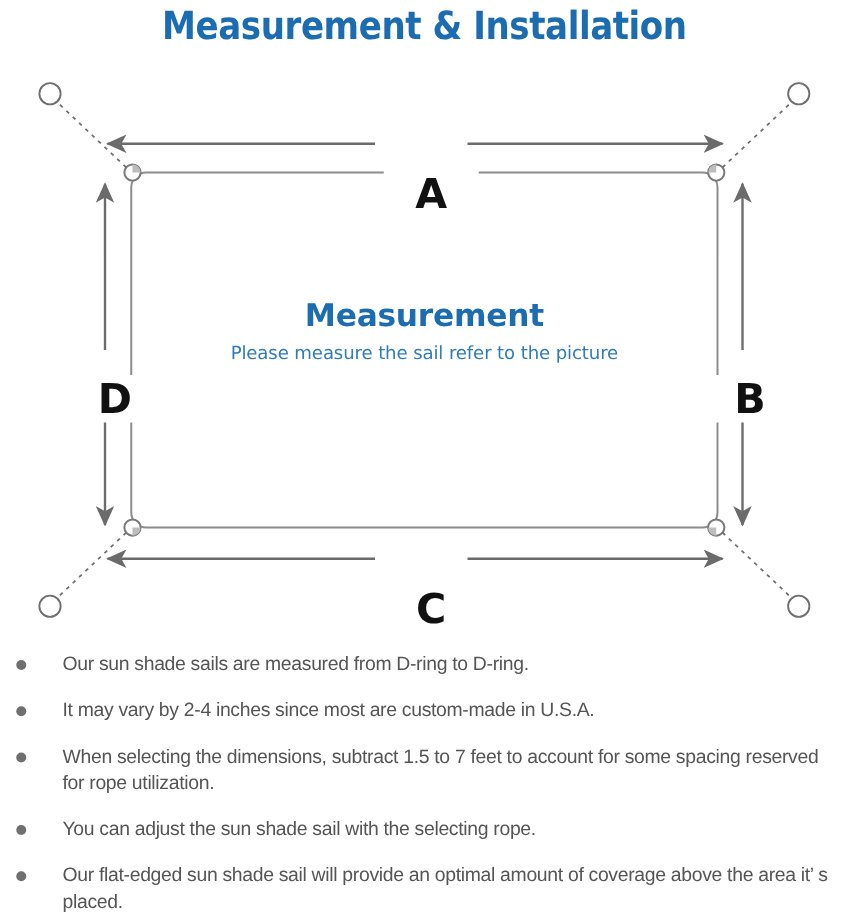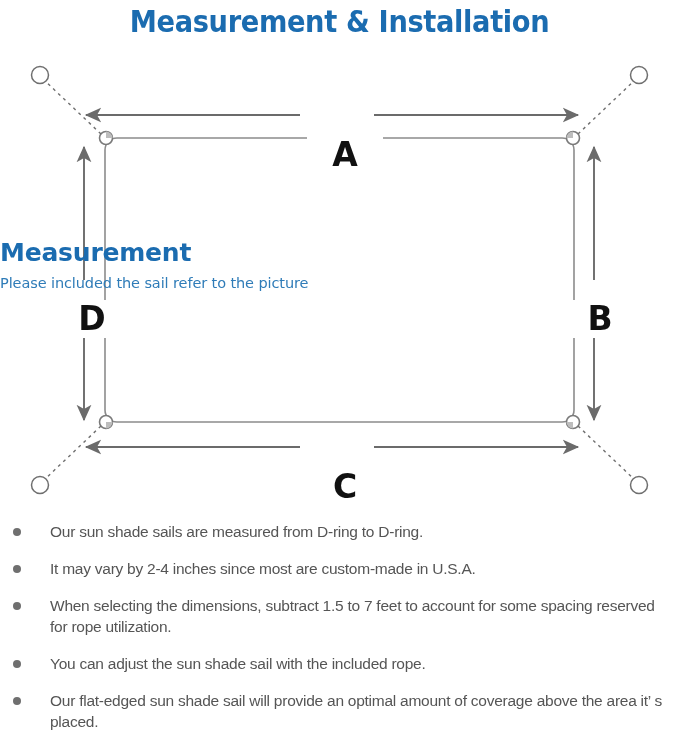--- a/index.html
+++ b/index.html
@@ -45,21 +45,21 @@
   #diagram svg {
     display: block;
   }
 
   
   #sail-text {
     position: absolute;
     left: 0;
     top: 190px;
     width: 679px;
-    text-align: left;
+    text-align: center;
     pointer-events: none;
   }
   #sail-heading {
     font-size: 25px;
     font-weight: bold;
     color: #1b6cb0;
     font-family: "DejaVu Sans", sans-serif;
     letter-spacing: -0.2px;
     line-height: 30px;
   }
@@ -188,21 +188,21 @@
     </g>
 
     <g stroke="#6b6b6b" stroke-width="1.9" fill="none">
       <line x1="594" y1="232" x2="594" y2="99" marker-end="url(#ah)"></line>
       <line x1="594" y1="268" x2="594" y2="372" marker-end="url(#ah)"></line>
     </g>
   </svg>
 
   <div id="sail-text">
     <div id="sail-heading">Measurement</div>
-    <div id="sail-sub">Please included the sail refer to the picture</div>
+    <div id="sail-sub">Please measure the sail refer to the picture</div>
   </div>
 
   <div class="dim-letter" id="letter-a">A</div>
   <div class="dim-letter" id="letter-b">B</div>
   <div class="dim-letter" id="letter-c">C</div>
   <div class="dim-letter" id="letter-d">D</div>
 </div>
 
 <div id="notes">
   <div class="note">
@@ -212,19 +212,19 @@
   <div class="note">
     <span class="bullet"></span>
     <span>It may vary by 2-4 inches since most are custom-made in U.S.A.</span>
   </div>
   <div class="note">
     <span class="bullet"></span>
     <span>When selecting the dimensions, subtract 1.5 to 7 feet to account for some spacing reserved for rope utilization.</span>
   </div>
   <div class="note">
     <span class="bullet"></span>
-    <span>You can adjust the sun shade sail with the included rope.</span>
+    <span>You can adjust the sun shade sail with the selecting rope.</span>
   </div>
   <div class="note">
     <span class="bullet"></span>
     <span>Our flat-edged sun shade sail will provide an optimal amount of coverage above the area it’ s placed.</span>
   </div>
 </div>
 
 </body></html>

